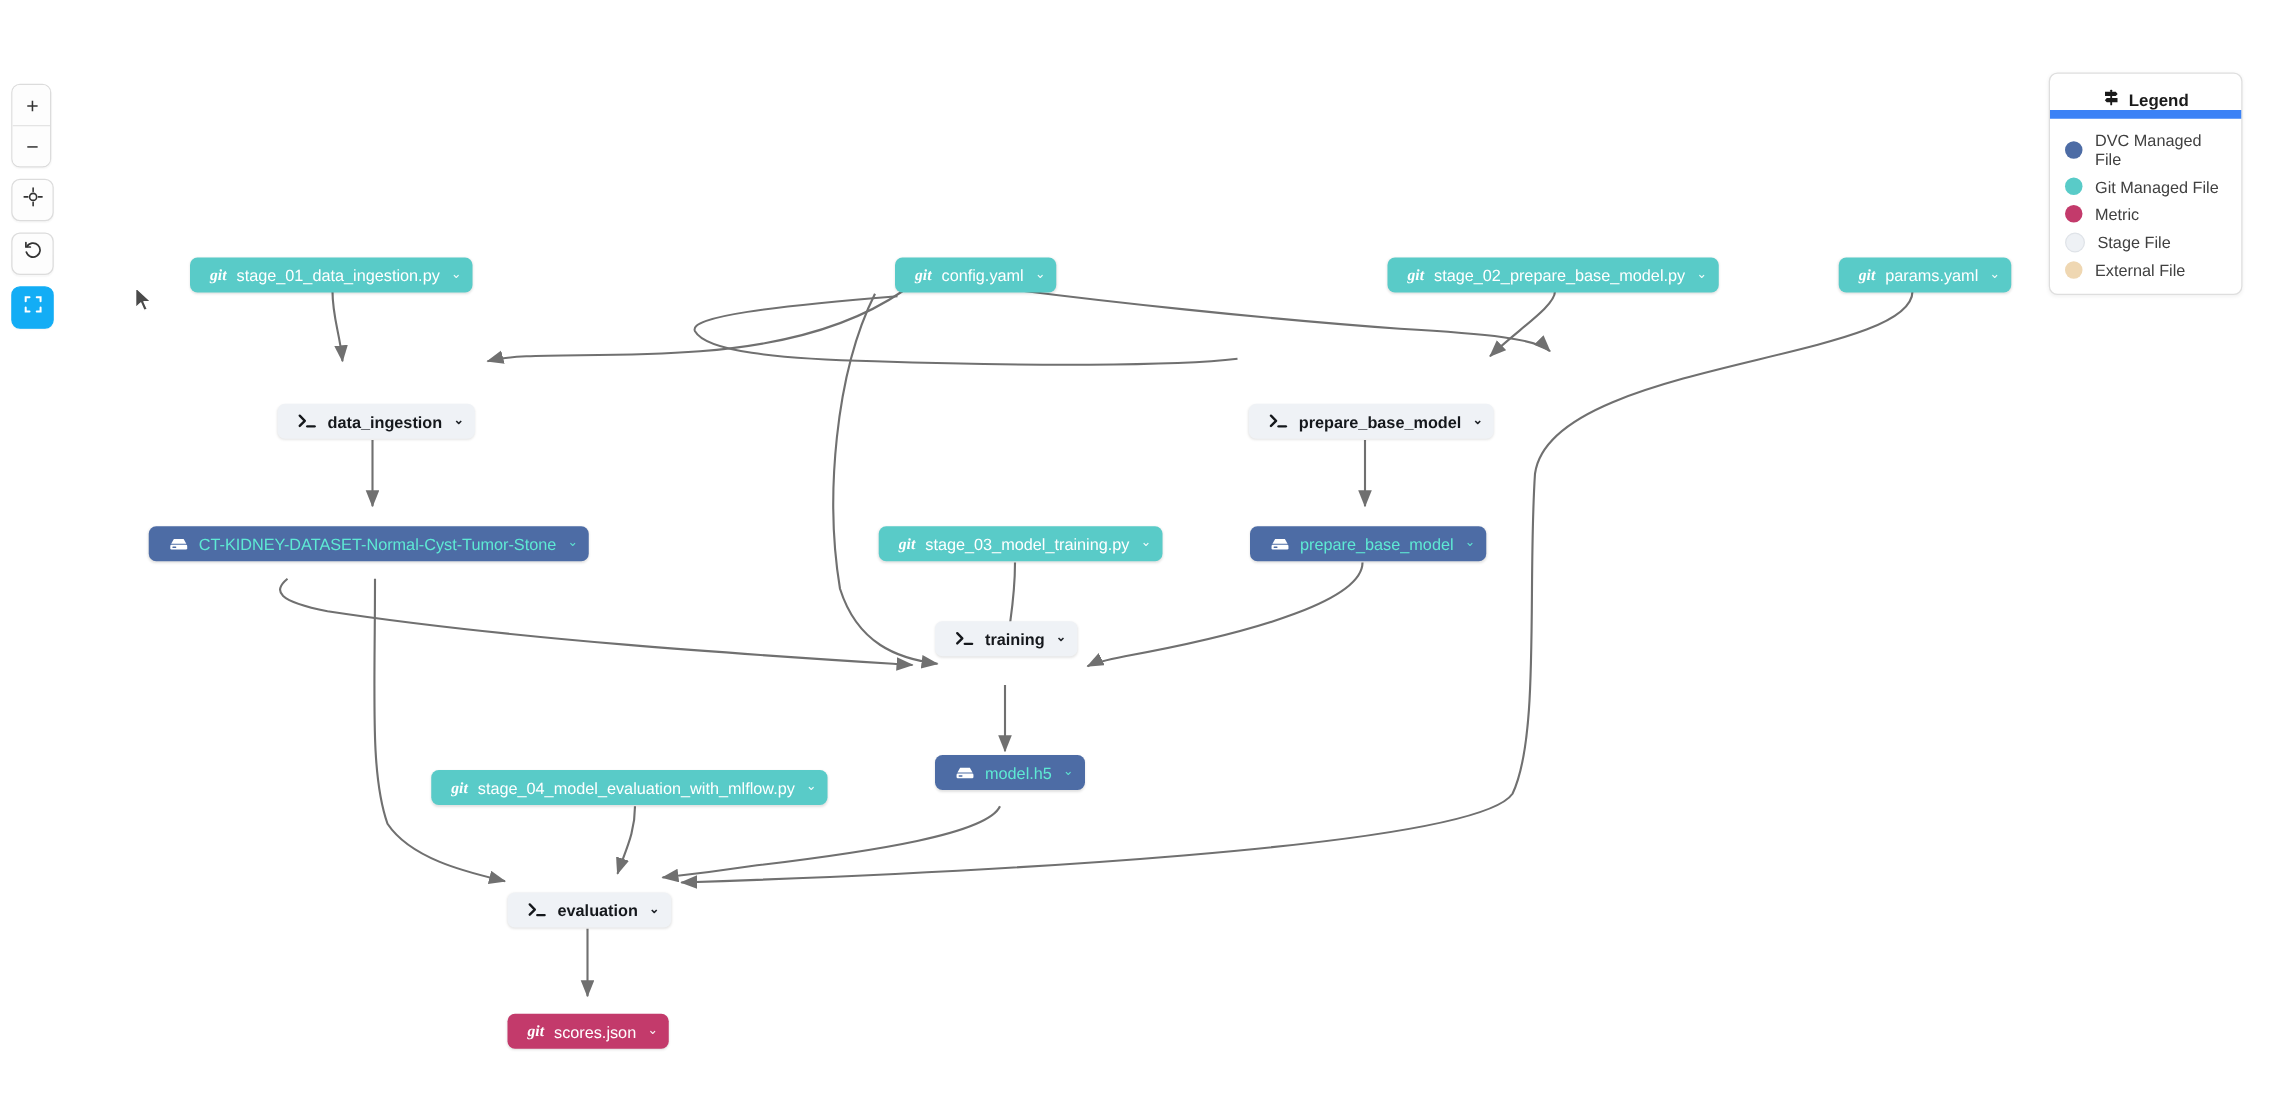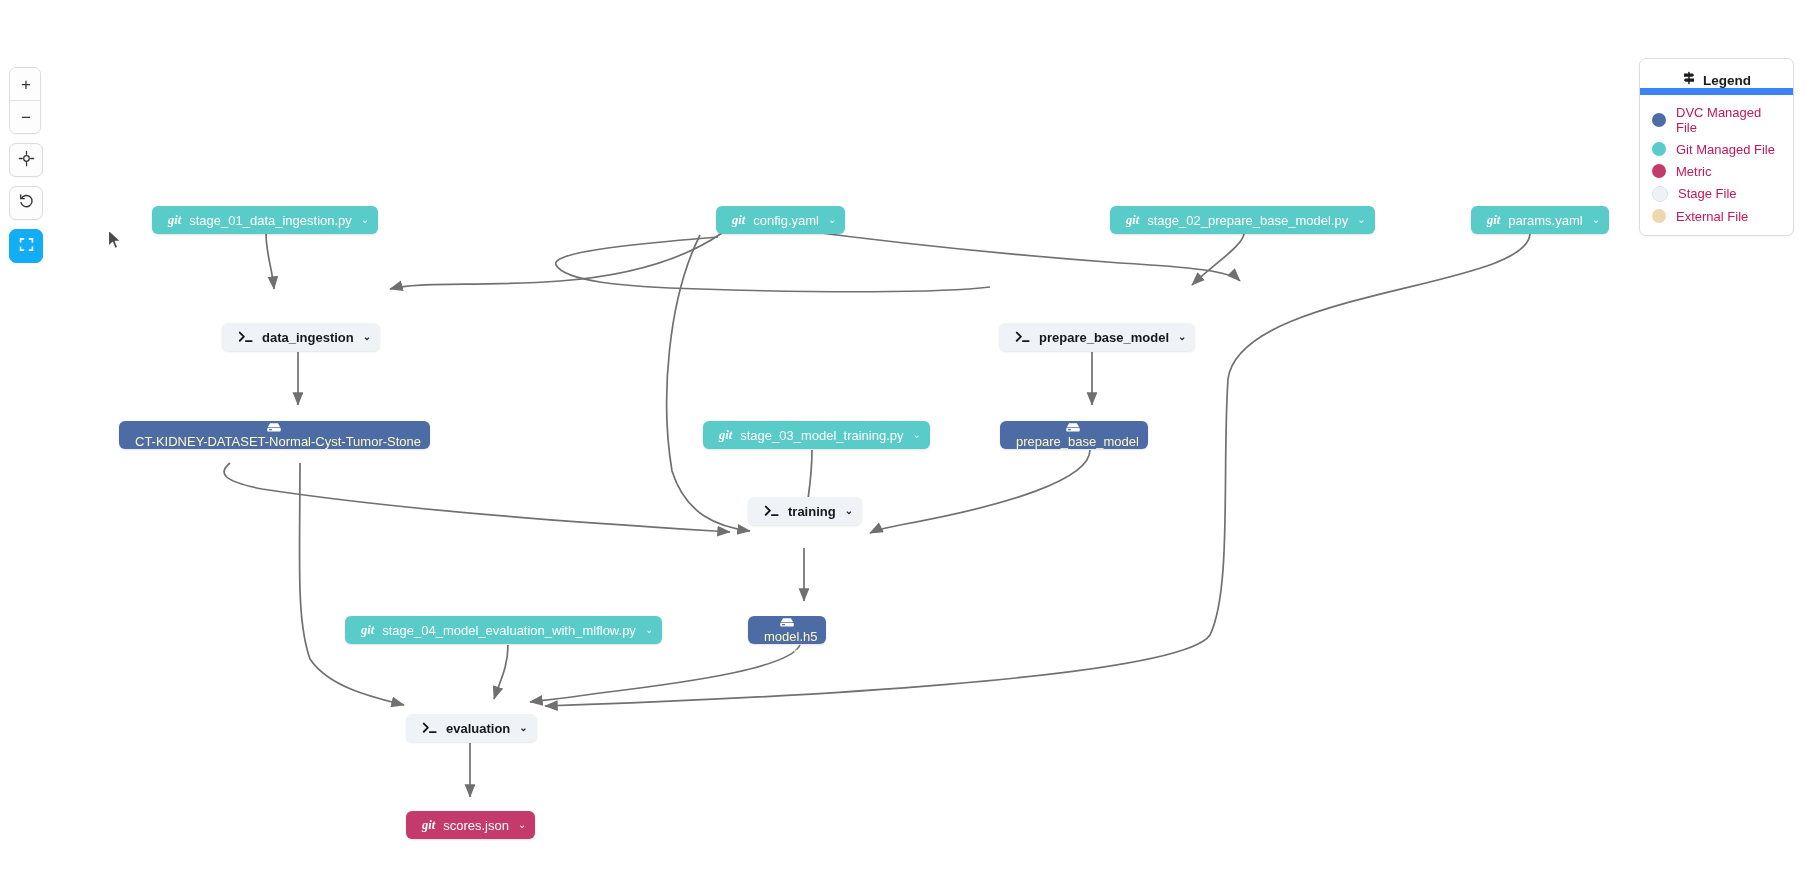--- a/index.html
+++ b/index.html
@@ -141,21 +141,21 @@
     font-weight: bold;
     color: #1b1b1b;
   }
   .legend-body { padding: 6px 0 8px 0; }
   .legend-row {
     display: flex;
     align-items: center;
     gap: 10px;
     padding: 3.5px 12px;
     font-size: 13px;
-    color: #be185d;
+    color: #404040;
   }
   .legend-dot {
     width: 14px; height: 14px;
     border-radius: 50%;
     flex: 0 0 auto;
   }
 
   
   .node {
     position: absolute;
@@ -185,21 +185,21 @@
     opacity: 0.95;
     line-height: 1;
   }
   .node .nicon {
     margin-right: 8px;
     display: inline-flex;
     align-items: center;
   }
 
   .node.git   { background: #59cbc8; color: #ffffff; }
-  .node.dvc   { background: #4d6ca5; color: #fef9c3; flex-direction: column; }
+  .node.dvc   { background: #4d6ca5; color: #5eead4; }
   .node.metric{ background: #c33a6b; color: #ffffff; }
   .node.stage {
     background: #eff2f6;
     color: #15181c;
     font-weight: bold;
     box-shadow: 0 1px 2px rgba(0,0,0,0.10);
   }
   .node.stage .label { font-weight: bold; }
   .node.stage .caret { color: #1b1f24; opacity: 1; }
 
@@ -417,21 +417,21 @@
       <span class="label">training</span>
       <span class="caret">⌄</span>
     </div>
 
     <div class="node git" style="left:345px;top:567px;">
       <span class="badge">git</span>
       <span class="label">stage_04_model_evaluation_with_mlflow.py</span>
       <span class="caret">⌄</span>
     </div>
 
-    <div class="node dvc" style="left:748px;top:567px;">
+    <div class="node dvc" style="left:748px;top:555px;">
       <span class="nicon">
         <svg width="16" height="13" viewBox="0 0 18 14" fill="#ffffff">
           <path d="M2.2 6.4 L4.6 2.2 H13.4 L15.8 6.4 Z"></path>
           <rect x="1.4" y="7.4" width="15.2" height="4.2" rx="1.1"></rect>
           <rect x="3.2" y="8.8" width="3.6" height="1.4" rx="0.6" fill="#4d6ca5"></rect>
         </svg>
       </span>
       <span class="label">model.h5</span>
       <span class="caret">⌄</span>
     </div>

